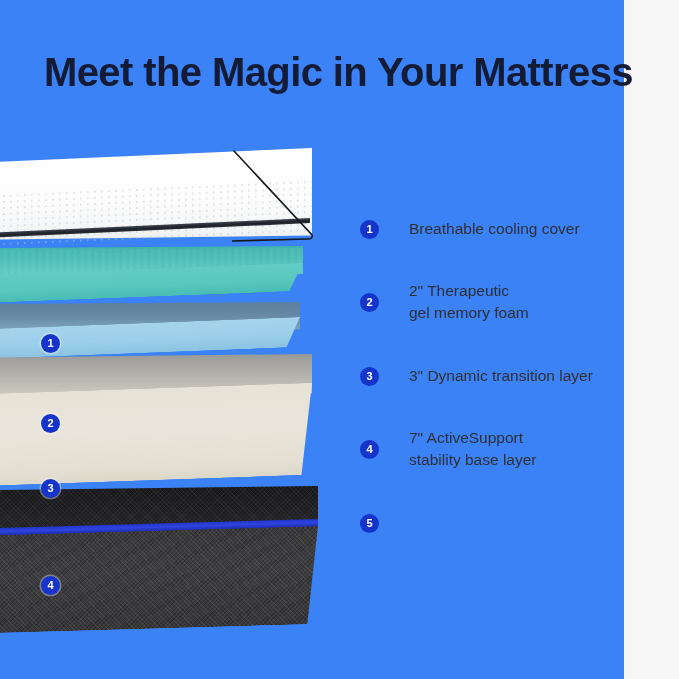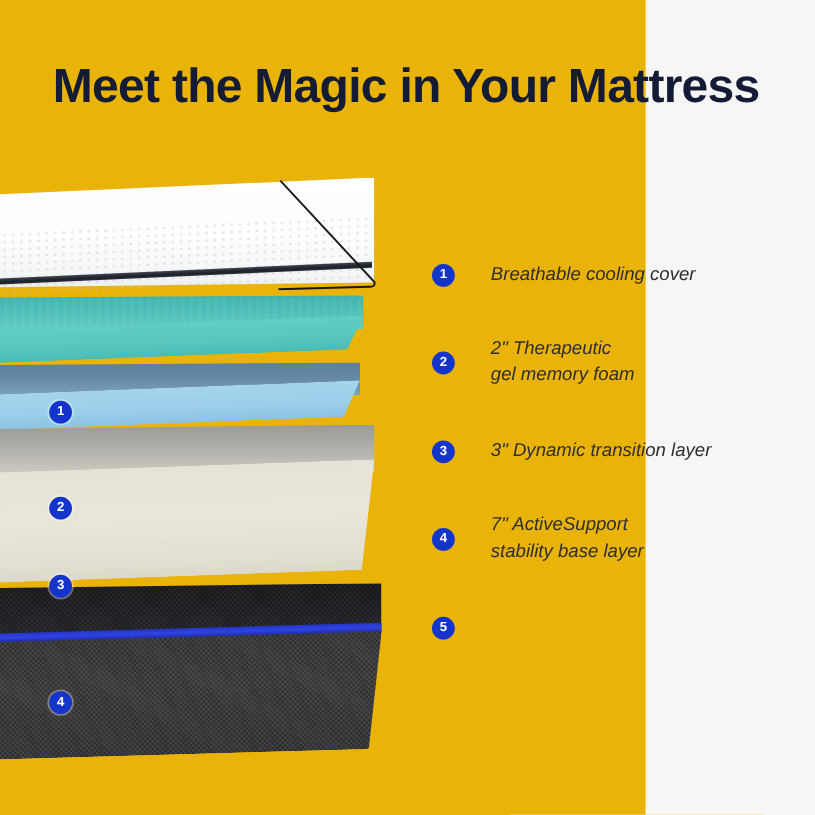--- a/index.html
+++ b/index.html
@@ -10,23 +10,23 @@
     width: 679px;
     height: 679px;
     background: #f6f6f6;
     font-family: "Liberation Sans", sans-serif;
     overflow: hidden;
     position: relative;
   }
 
   #page {
     position: relative;
-    width: 538px;
+    width: 624px;
     height: 679px;
-    background: #eab308;
+    background: #3b82f6;
   }
 
   
   #title {
     position: absolute;
     left: 44px;
     top: 47px;
     width: 600px;
     font-size: 40px;
     line-height: 50px;
@@ -306,21 +306,20 @@
     line-height: 19px;
     text-align: center;
     margin-top: 2px;
   }
   .legend-text {
     margin-left: 30px;
     font-size: 15.5px;
     line-height: 22px;
     color: #2f2f33;
     white-space: pre-line;
-    font-style: italic;
   }
   #legend-row-0 { top: 0px; }
   #legend-row-1 { top: 62px; }
   #legend-row-2 { top: 147px; }
   #legend-row-3 { top: 209px; }
   #legend-row-4 { top: 294px; }
   .legend-row.two-line .legend-badge { margin-top: 13px; }
 </style>
 </head>
 <body>

